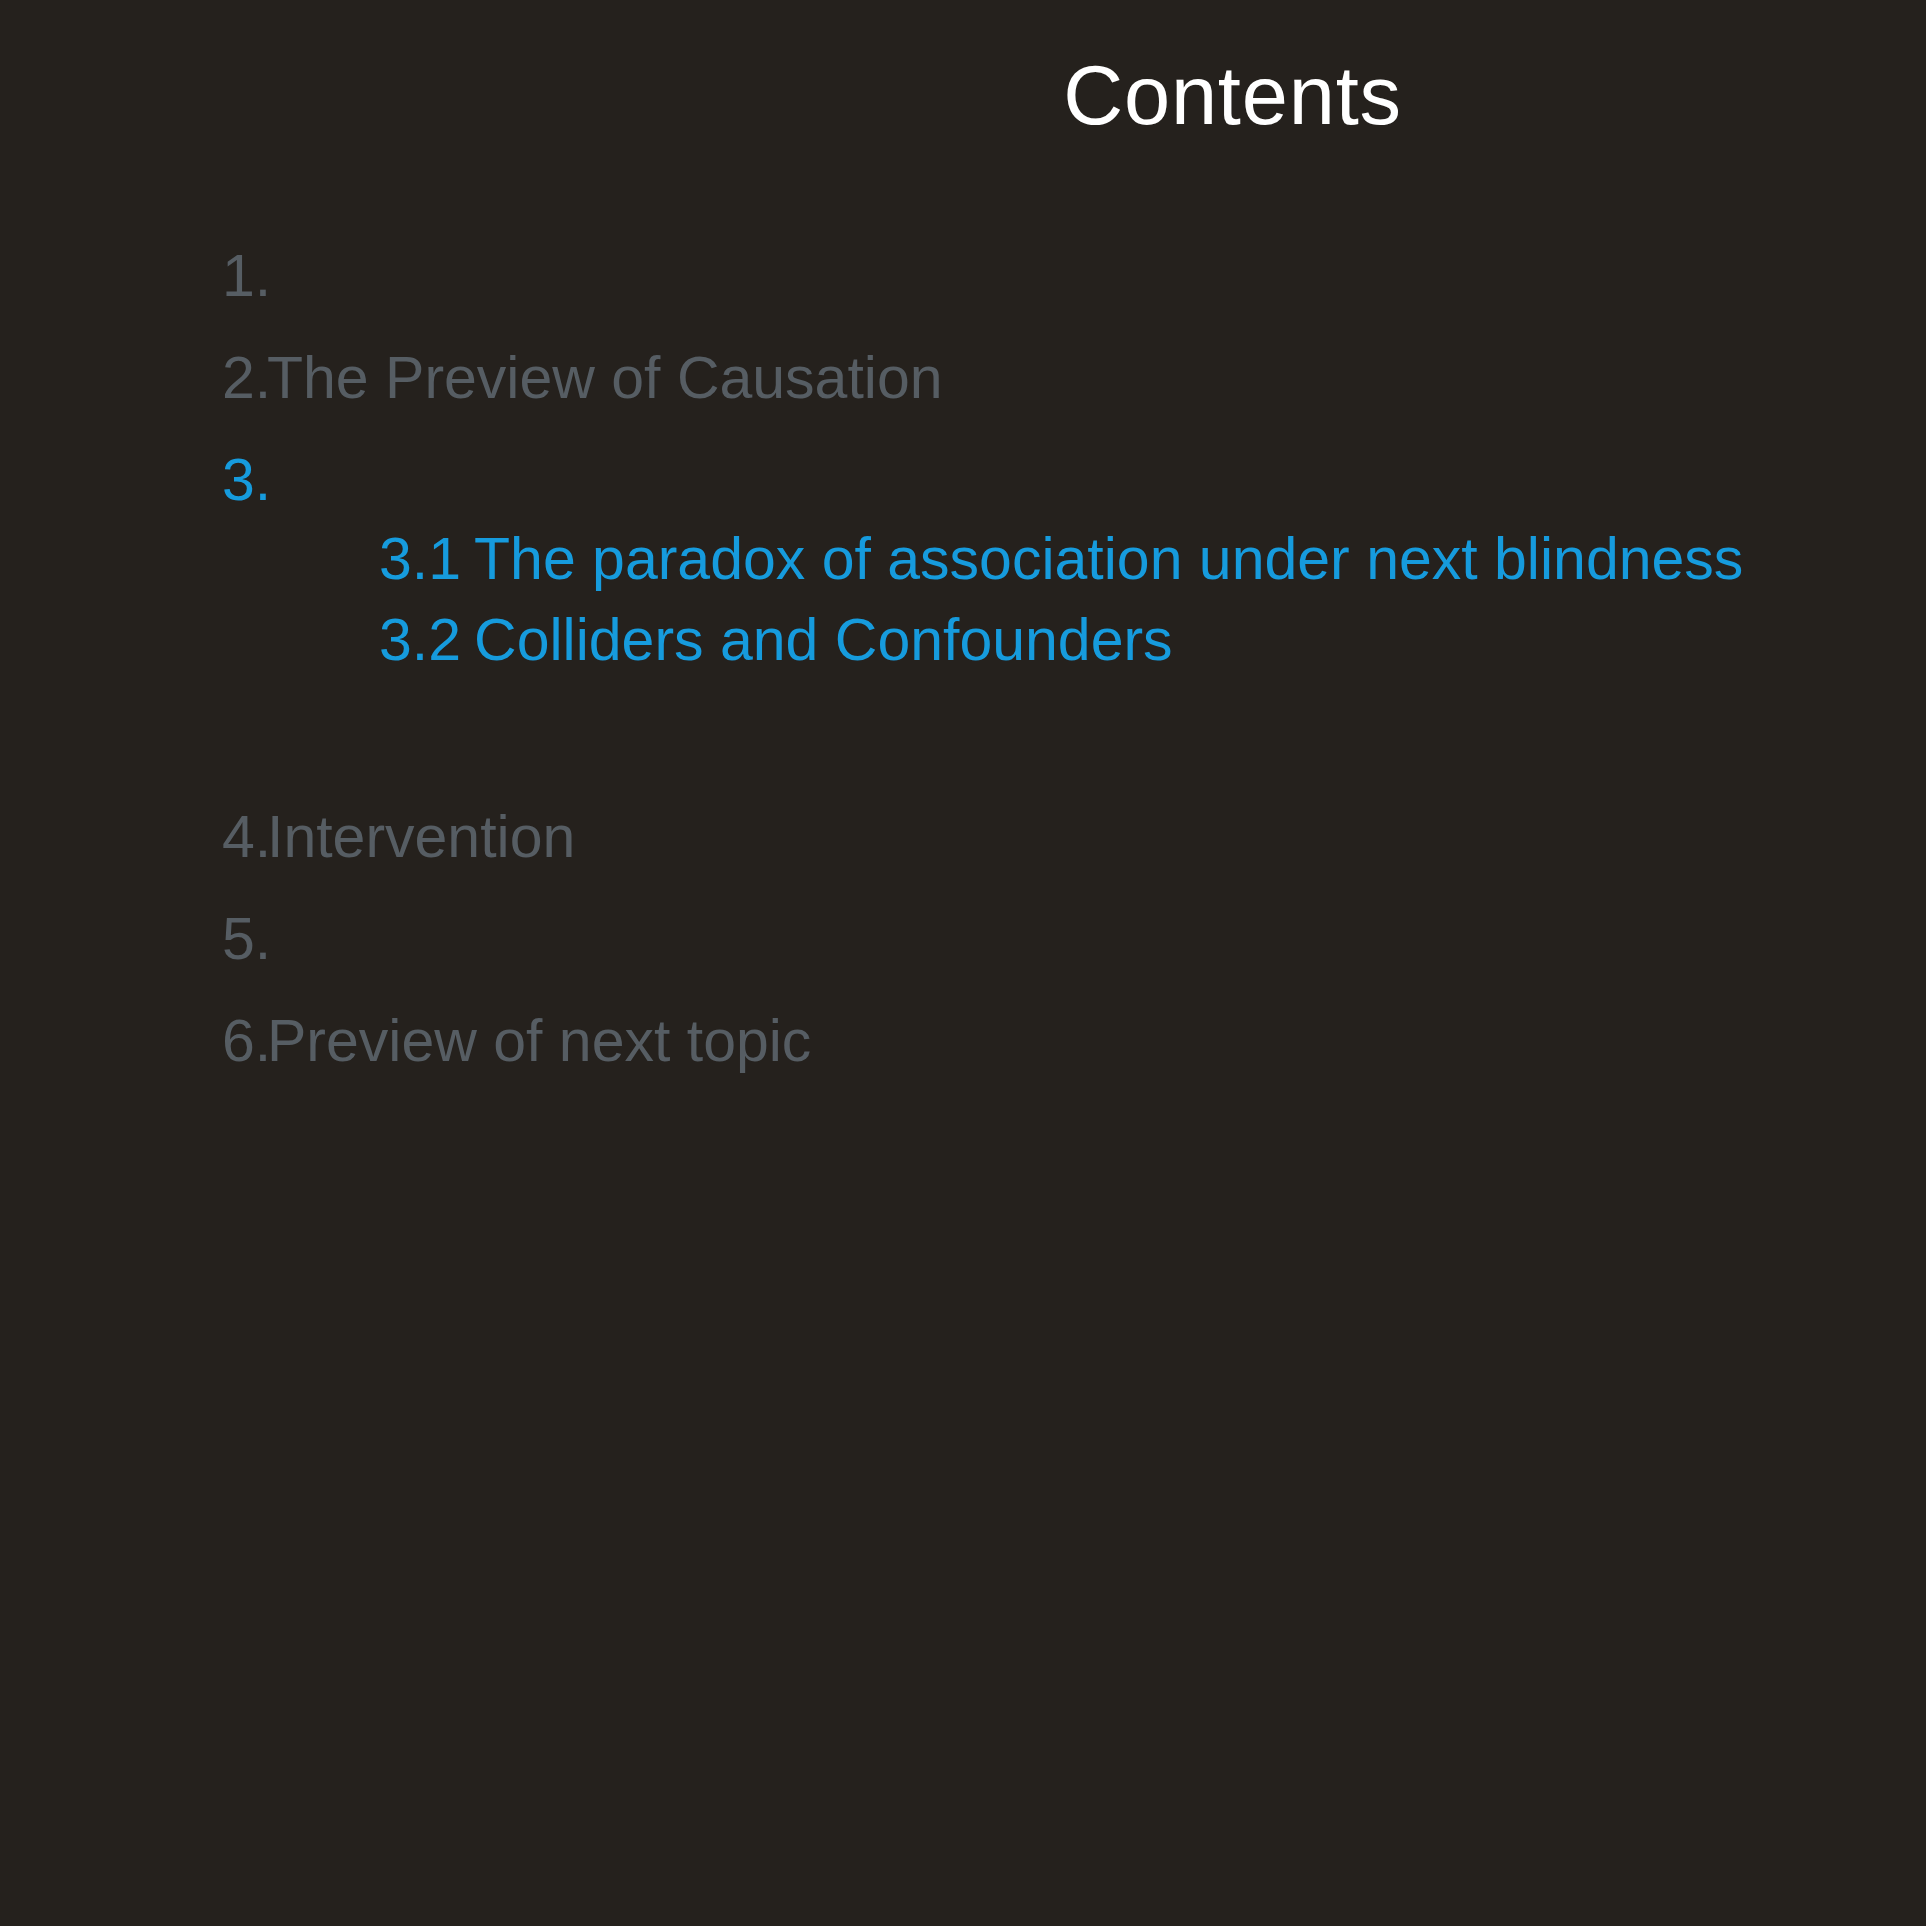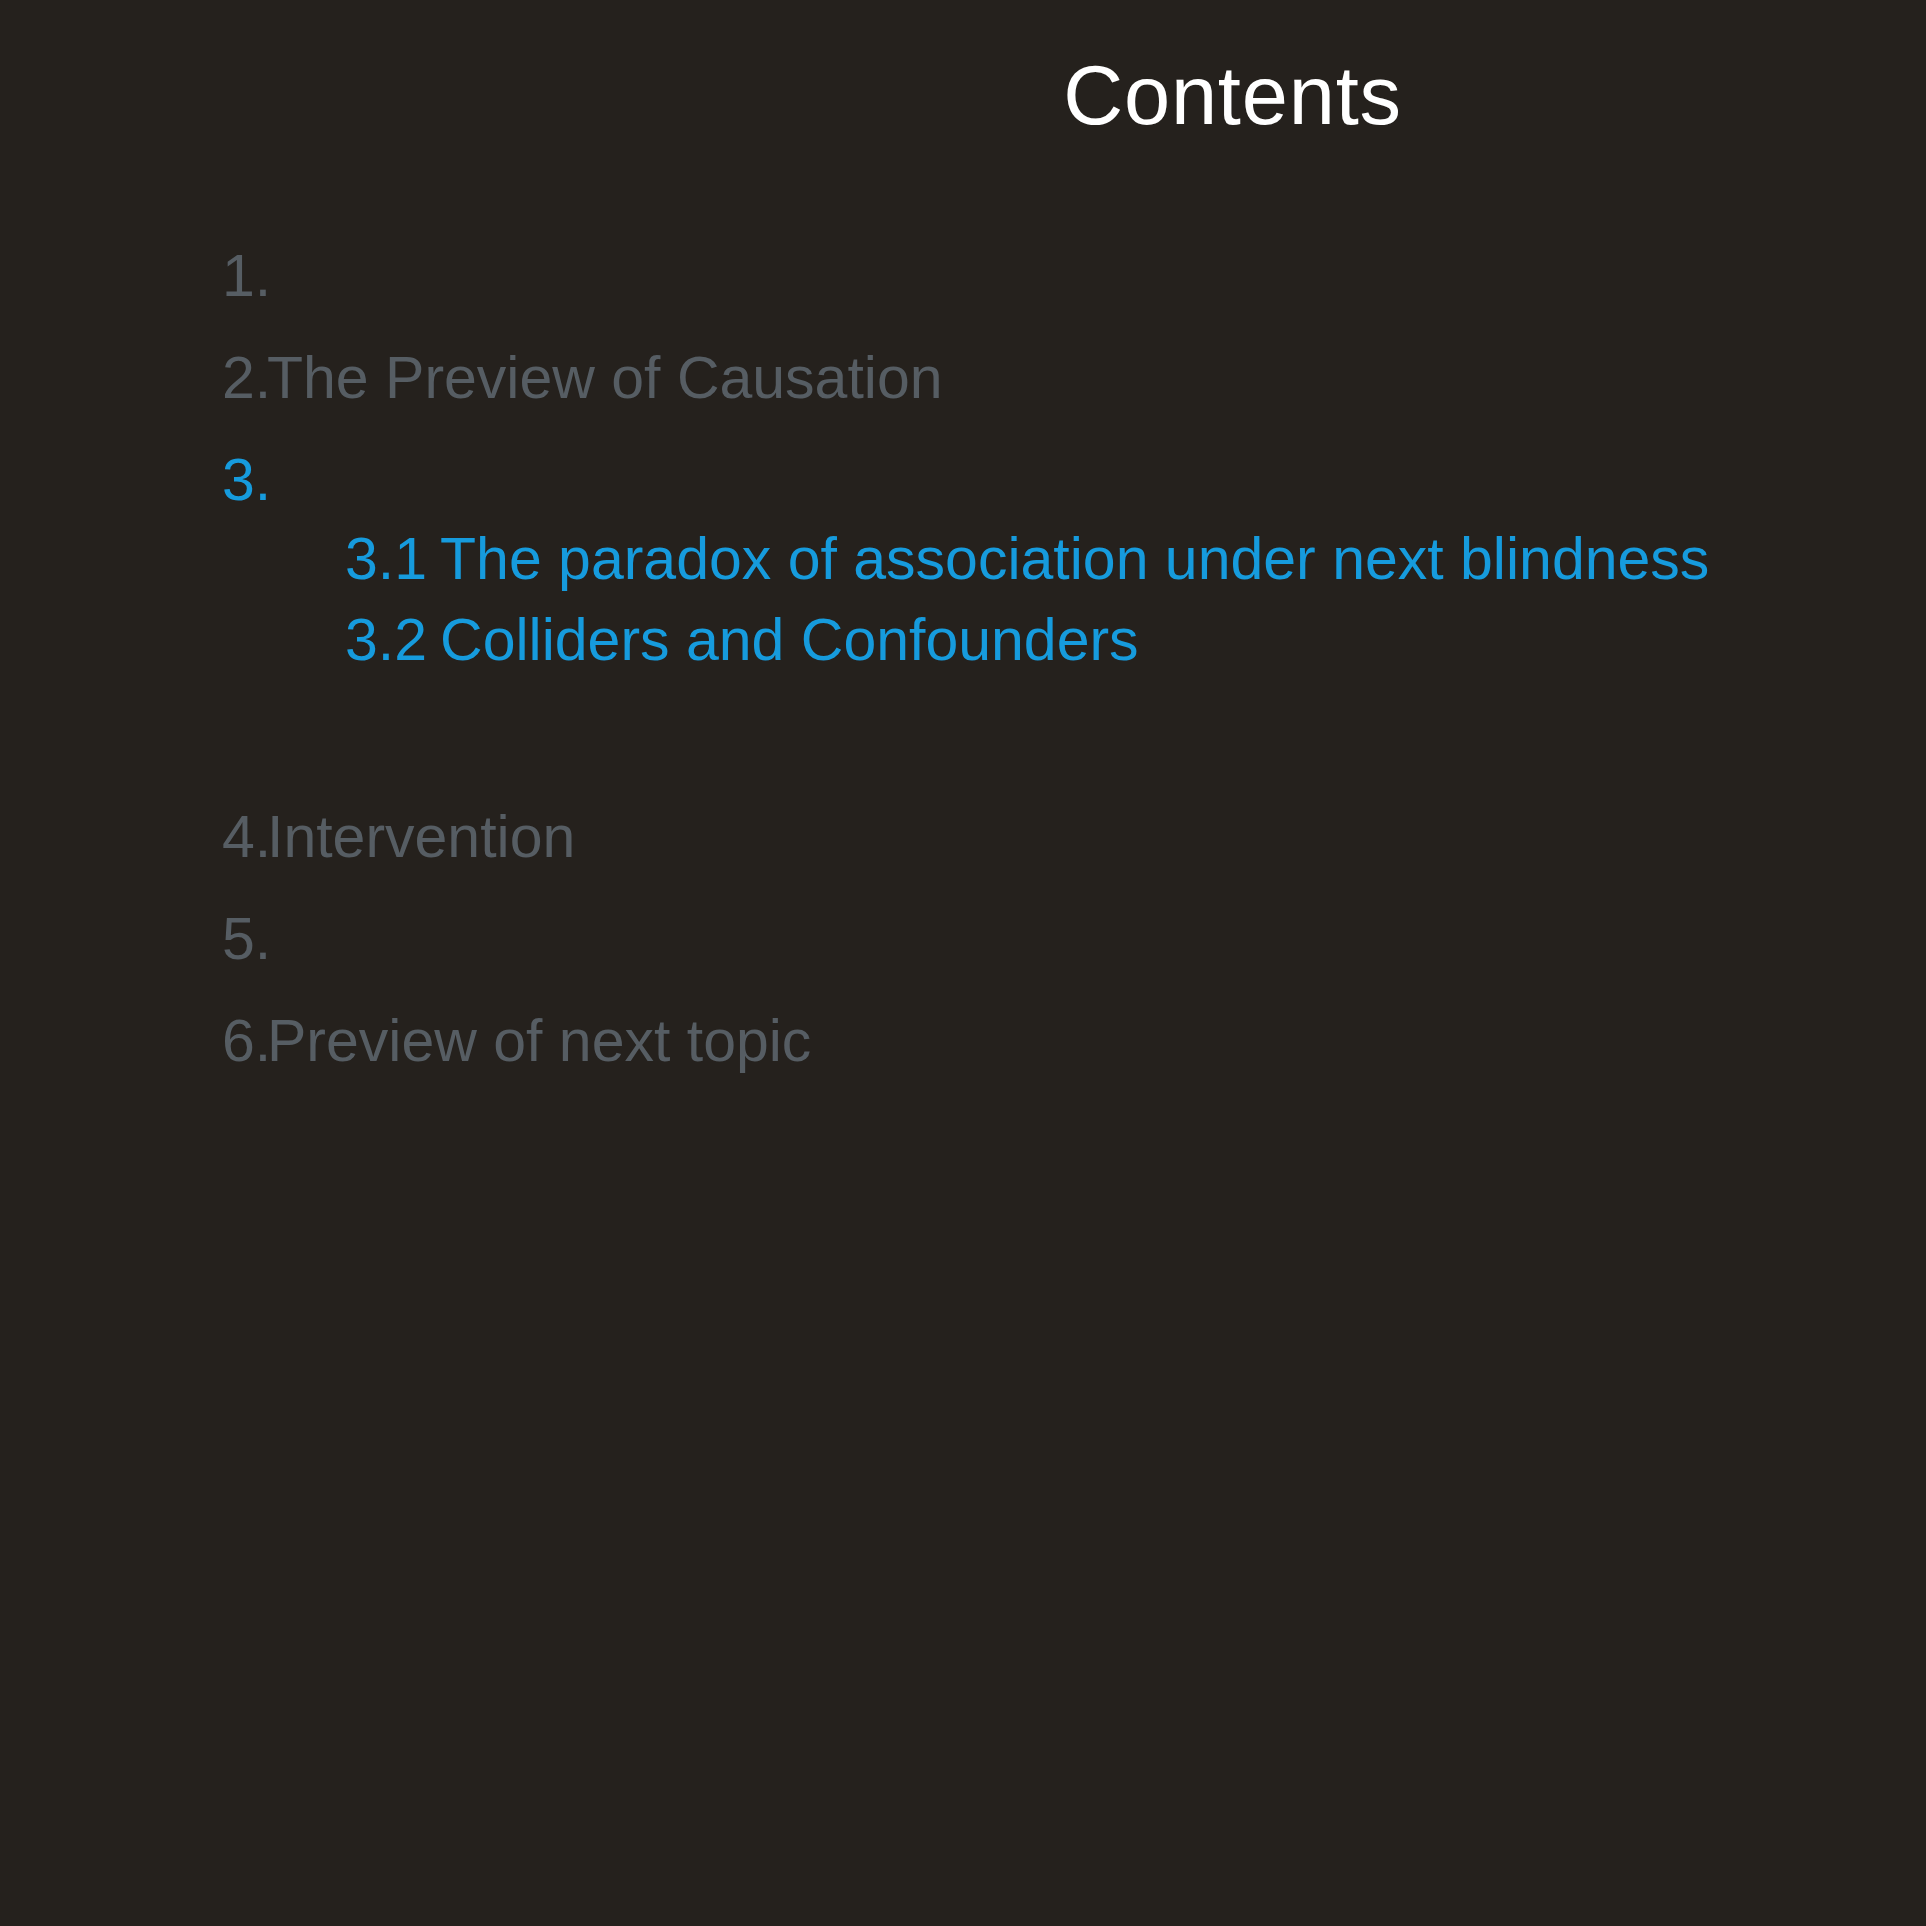--- a/index.html
+++ b/index.html
@@ -75,20 +75,21 @@
     color: #169bdd;
     font-size: 59px;
     font-family: "Liberation Sans", sans-serif;
     line-height: 1.38;
     white-space: nowrap;
   }
   .sub-num {
     display: inline-block;
     flex: 0 0 auto;
     margin-right: 13px;
+    margin-left: 34px;
   }
 
   .gap-after-subs { height: 127px; }
 </style>
 </head>
 <body>
 
 <div id="slide">
 
   <div class="slide-title">Contents</div>

